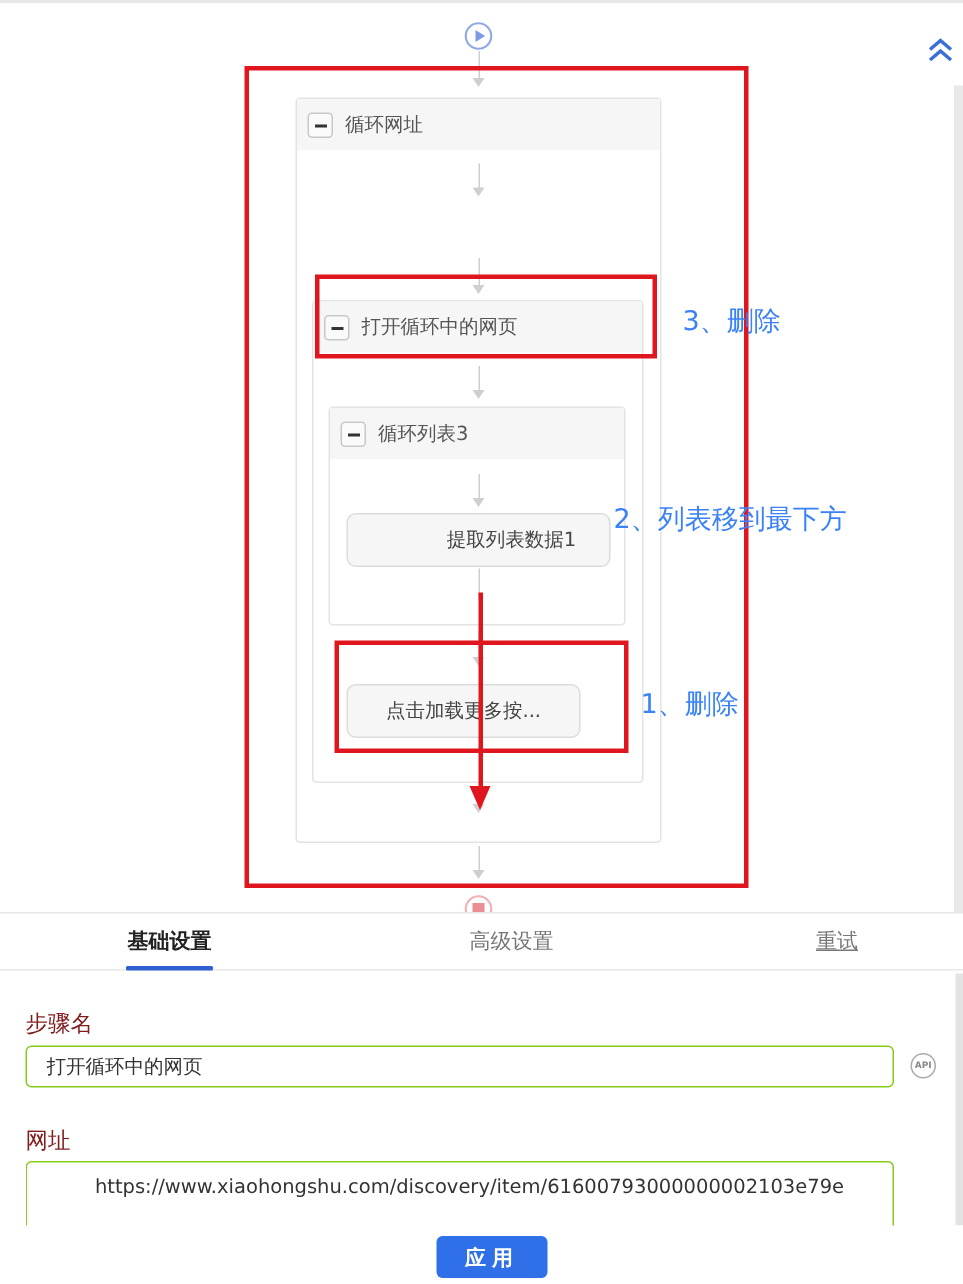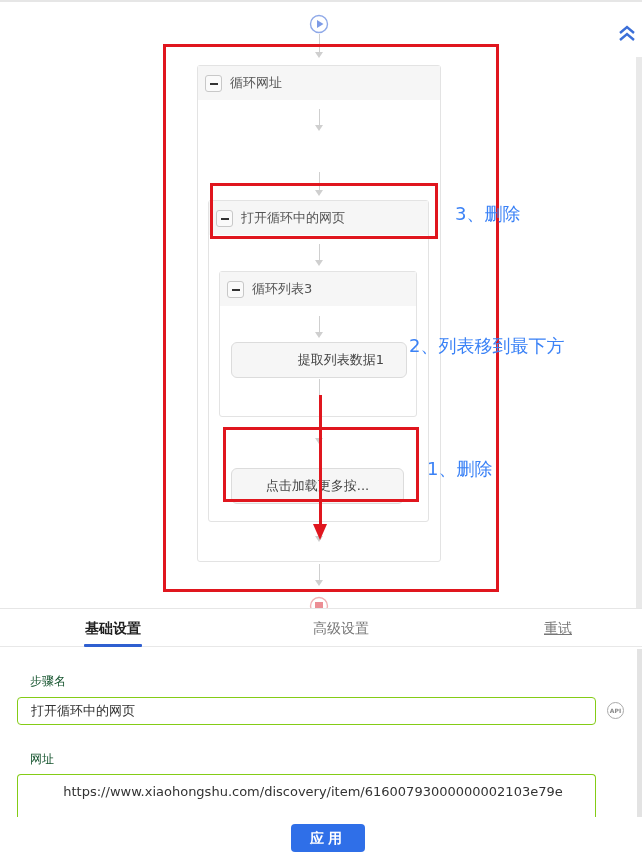--- a/index.html
+++ b/index.html
@@ -37,21 +37,21 @@
   .red-arrow-head { position: absolute; left: 313px; top: 522px; width: 0; height: 0; border-left: 7px solid transparent; border-right: 7px solid transparent; border-top: 16px solid #e0161e; }
 
   
   .panel { position: absolute; left: 0; top: 608px; width: 642px; height: 248px; background: #fff; border-top: 1px solid #e6e6e6; }
   .tabs { position: absolute; left: 0; top: 0; width: 642px; height: 38px; border-bottom: 1px solid #e8e8e8; }
   .tab { position: absolute; top: 0; height: 38px; line-height: 38px; font-size: 14px; color: #777; text-align: center; }
   .tab.active { color: #222; font-weight: bold; }
   .tab-underline { position: absolute; left: 84px; top: 35px; width: 58px; height: 3px; background: #2f5fd0; border-radius: 1px; }
   .panel-scroll { position: absolute; left: 637px; top: 40px; width: 5px; height: 168px; background: #e3e3e3; }
 
-  .field-label { position: absolute; left: 30px; font-size: 12px; color: #14532d; }
+  .field-label { position: absolute; left: 17px; font-size: 15px; color: #7f1d1d; }
   .field-input { position: absolute; left: 17px; width: 579px; border: 1px solid #84cc16; border-radius: 4px; background: #fff; font-size: 13px; color: #333; padding-left: 13px; display: flex; align-items: center; font-family: "DejaVu Sans", "Liberation Sans", sans-serif; }
   .api-icon { position: absolute; left: 607px; top: 93px; width: 17px; height: 17px; border: 1px solid #aaa; border-radius: 50%; font-size: 6px; color: #888; text-align: center; line-height: 15px; font-weight: bold; }
 
   .apply-bar { position: absolute; left: 0; top: 208px; width: 642px; height: 40px; background: #fff; }
   .apply-btn { position: absolute; left: 291px; top: 7px; width: 74px; height: 28px; border-radius: 4px; background: #2f6fe8; color: #fff; font-size: 14px; font-weight: bold; border: none; letter-spacing: 4px; text-align: center; line-height: 28px; }
 </style>
 </head>
 <body>
 
 <div class="top-edge"></div>
@@ -108,21 +108,21 @@
 
   <div class="step-node normal" style="left:231px;top:340px;width:176px;padding-left:44px;">
     <span>提取列表数据1</span>
   </div>
 
   <div class="vline" style="left:319px;top:377px;height:20px;"></div>
 
   <div class="vline" style="left:319px;top:418px;height:22px;"></div>
   <div class="arrowhead" style="left:315px;top:436px;"></div>
 
-  <div class="step-node normal" style="left:231px;top:466px;width:173px;">
+  <div class="step-node normal" style="left:231px;top:454px;width:156px;">
     <span>点击加载更多按...</span>
   </div>
 
   <div class="vline" style="left:319px;top:522px;height:14px;"></div>
   <div class="arrowhead" style="left:315px;top:534px;"></div>
 
   <div class="vline" style="left:319px;top:562px;height:18px;"></div>
   <div class="arrowhead" style="left:315px;top:578px;"></div>
 
   <svg class="end-icon" viewBox="0 0 20 20">

